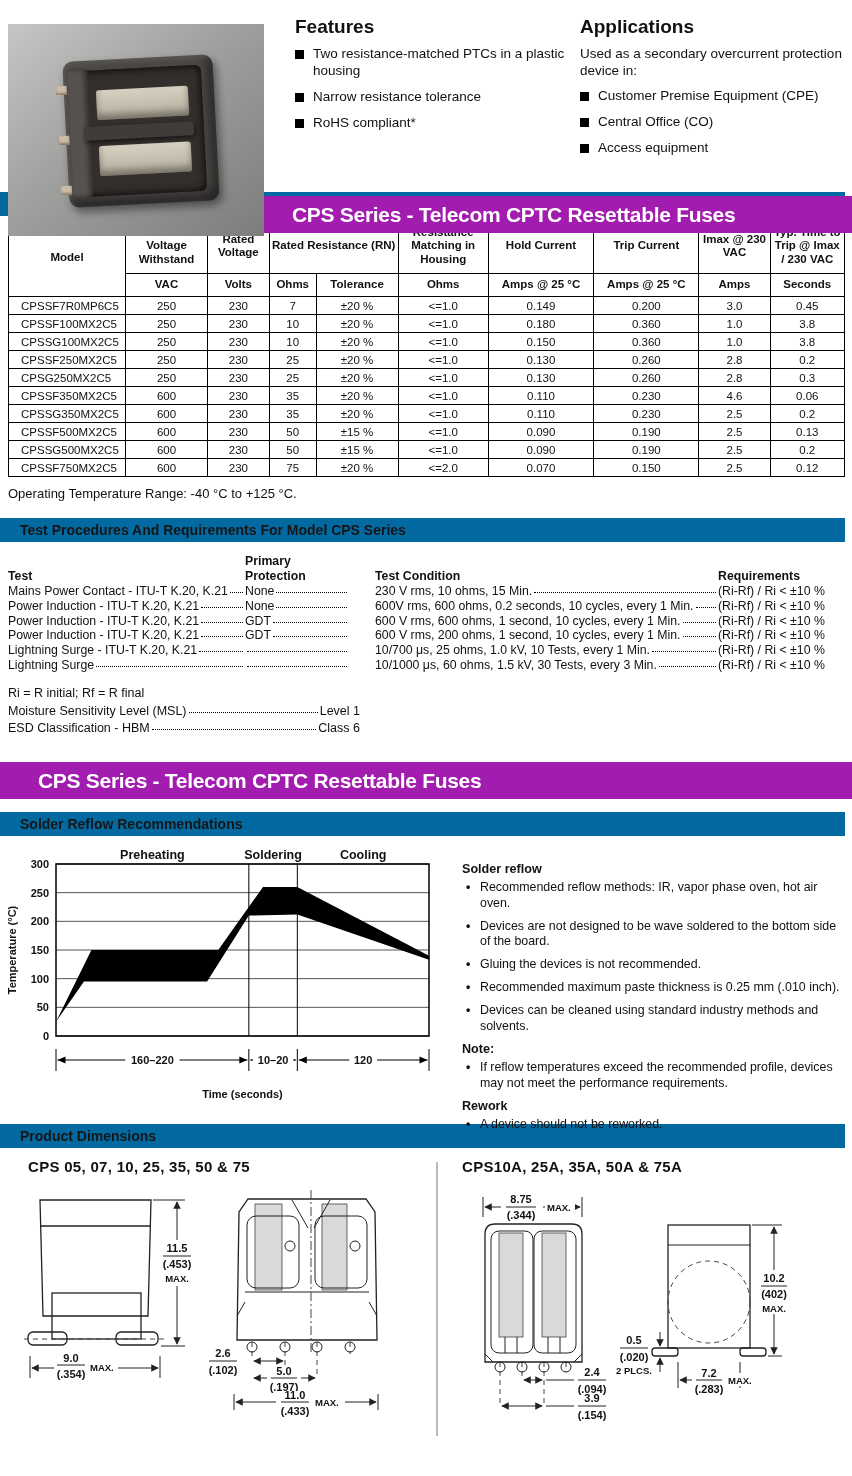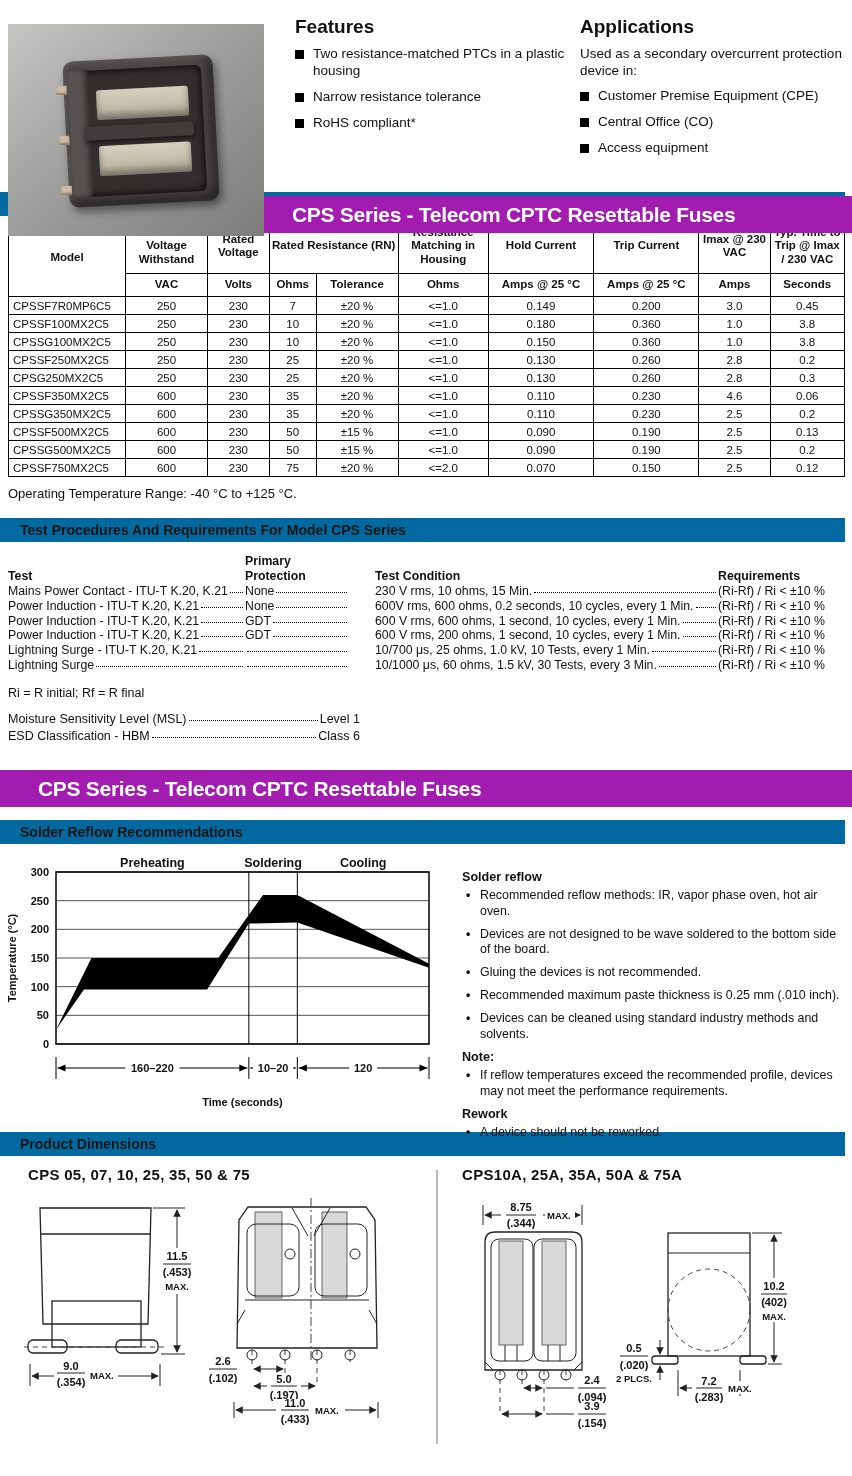--- a/index.html
+++ b/index.html
@@ -37,34 +37,34 @@
   .secbar{background:#0369a1;height:24px;line-height:24px;font-size:14px;font-weight:bold;
           padding-left:20px;margin:0 7px 0 0;color:#161616;}
   
   table.elec{border-collapse:collapse;table-layout:fixed;width:837px;margin:2px 0 0 8px;}
   .elec th,.elec td{border:1px solid #000;text-align:center;vertical-align:middle;
           font-size:11.5px;padding:1px 2px;overflow:hidden;}
   .elec thead th{font-weight:bold;line-height:1.15;}
   .elec tr.h1 th{height:52px;}
   .elec tr.h2 th{height:20px;}
   .elec tbody td{height:15px;font-weight:normal;}
-  .elec tbody td.model{text-align:left;padding-left:4px;}
+  .elec tbody td.model{text-align:left;padding-left:12px;}
   .opnote{margin:9px 0 0 8px;font-size:13px;}
   
   .tp{margin:12px 8px 0 8px;font-size:12.3px;}
   .tp-head{display:flex;align-items:flex-end;font-weight:bold;line-height:14.5px;margin-bottom:1px;}
   .tp-row{display:flex;align-items:baseline;line-height:14.8px;}
   .tp-cell{display:flex;align-items:baseline;min-width:0;}
   .c-test{width:237px;flex:none;}
   .c-prot{width:104px;flex:none;}
   .c-cond{flex:1 1 auto;margin-left:26px;}
   .c-req{width:126px;flex:none;}
   .dots{flex:1 0 4px;border-bottom:1.6px dotted #000;margin:0 2px;transform:translateY(-2px);min-width:4px;}
   .tp-txt{white-space:nowrap;}
-  .ri-note{margin:13px 0 12px 8px;font-size:12.5px;}
+  .ri-note{margin:13px 0 4px 8px;font-size:12.5px;}
   .msl-row{display:flex;align-items:baseline;width:352px;margin:2px 0 0 8px;font-size:12.5px;line-height:15px;}
   .msl-row:first-of-type{margin-top:9px;}
   
   .reflow{position:relative;height:268px;margin-top:14px;}
   .chartsvg{position:absolute;left:4px;top:0;}
   svg text{font-family:"Liberation Sans",sans-serif;fill:#111;}
   .notes{position:absolute;left:462px;top:6px;width:386px;}
   .nh{font-weight:bold;font-size:12.6px;margin:6px 0 4px 0;}
   .nb{display:flex;margin:0 0 7px 0;font-size:12.4px;line-height:1.28;}
   .nb .dot{flex:none;width:18px;padding-left:4px;box-sizing:border-box;font-weight:bold;}

